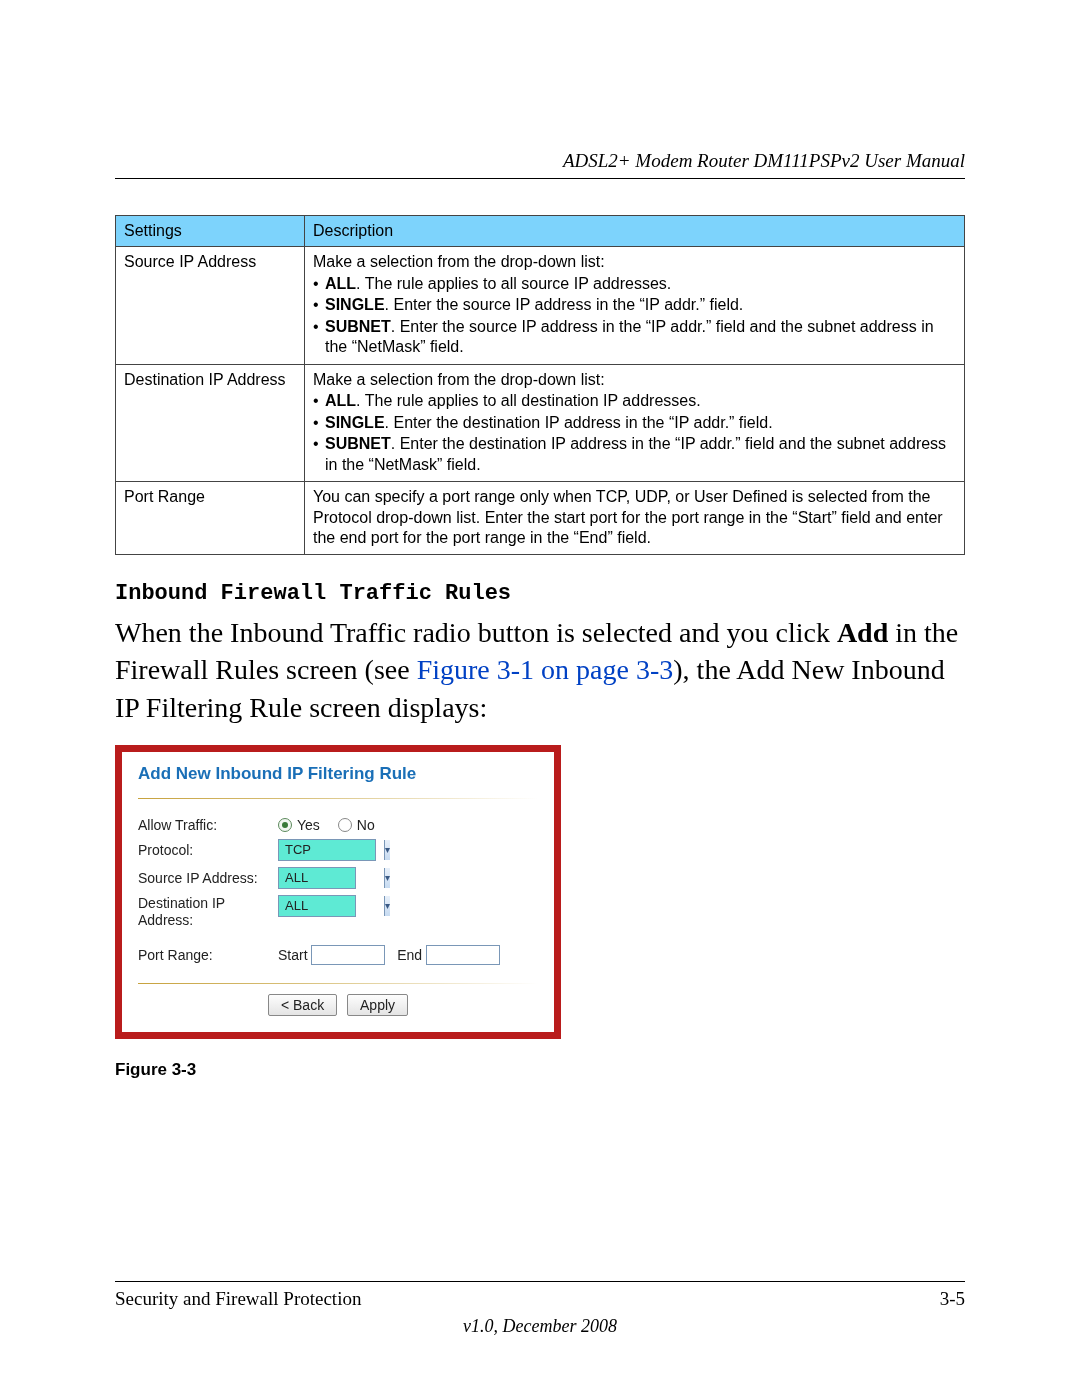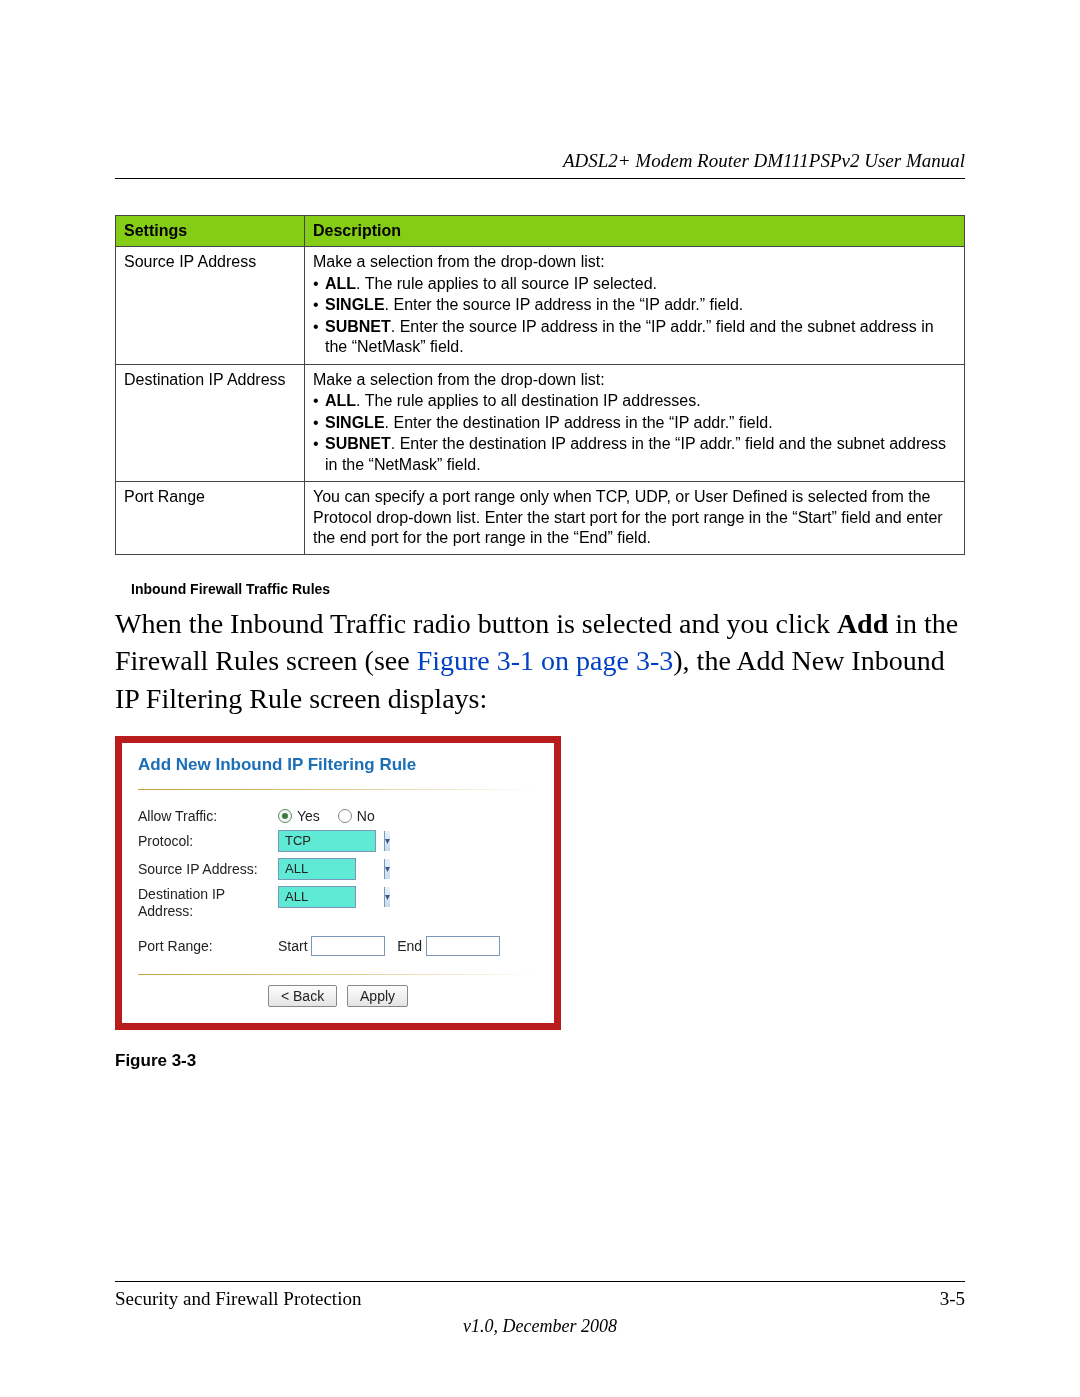--- a/index.html
+++ b/index.html
@@ -38,32 +38,32 @@
     font-size: 16px;
   }
   table.settings th, table.settings td {
     border: 1px solid #444;
     text-align: left;
     vertical-align: top;
     padding: 5px 8px;
     line-height: 1.28;
   }
   table.settings th {
-    background: #84cc16;
-    font-weight: bold;
+    background: #7dd3fc;
+    font-weight: normal;
   }
   table.settings td.col0 { width: 172px; }
   .bul { display: flex; margin: 1px 0; }
   .bul .dot { width: 12px; flex: 0 0 12px; }
   .bul .txt { flex: 1; }
   .section-h {
-    font-family: Liberation Sans, sans-serif;
+    font-family: Liberation Mono, monospace;
     font-weight: bold;
-    font-size: 14px;
-    margin: 26px 0 8px 16px;
+    font-size: 22px;
+    margin: 26px 0 8px 0;
   }
   .para {
     font-size: 28px;
     line-height: 1.35;
     margin: 0 0 18px 0;
   }
   .para .link { color: #0041c4; }
   .para b { font-weight: bold; }
 
   .dialog {
@@ -158,21 +158,21 @@
         <th>Description</th>
       </tr>
     </thead>
     <tbody>
       <tr>
         <td class="col0">Source IP Address</td>
         <td>
           <div>Make a selection from the drop-down list:</div>
           <div class="bul">
               <span class="dot">•</span>
-              <span class="txt"><b>ALL</b><span>. The rule applies to all source IP selected.</span></span>
+              <span class="txt"><b>ALL</b><span>. The rule applies to all source IP addresses.</span></span>
             </div>
           <div class="bul">
               <span class="dot">•</span>
               <span class="txt"><b>SINGLE</b><span>. Enter the source IP address in the “IP addr.” field.</span></span>
             </div>
           <div class="bul">
               <span class="dot">•</span>
               <span class="txt"><b>SUBNET</b><span>. Enter the source IP address in the “IP addr.” field and the subnet address in the “NetMask” field.</span></span>
             </div>
         </td>

